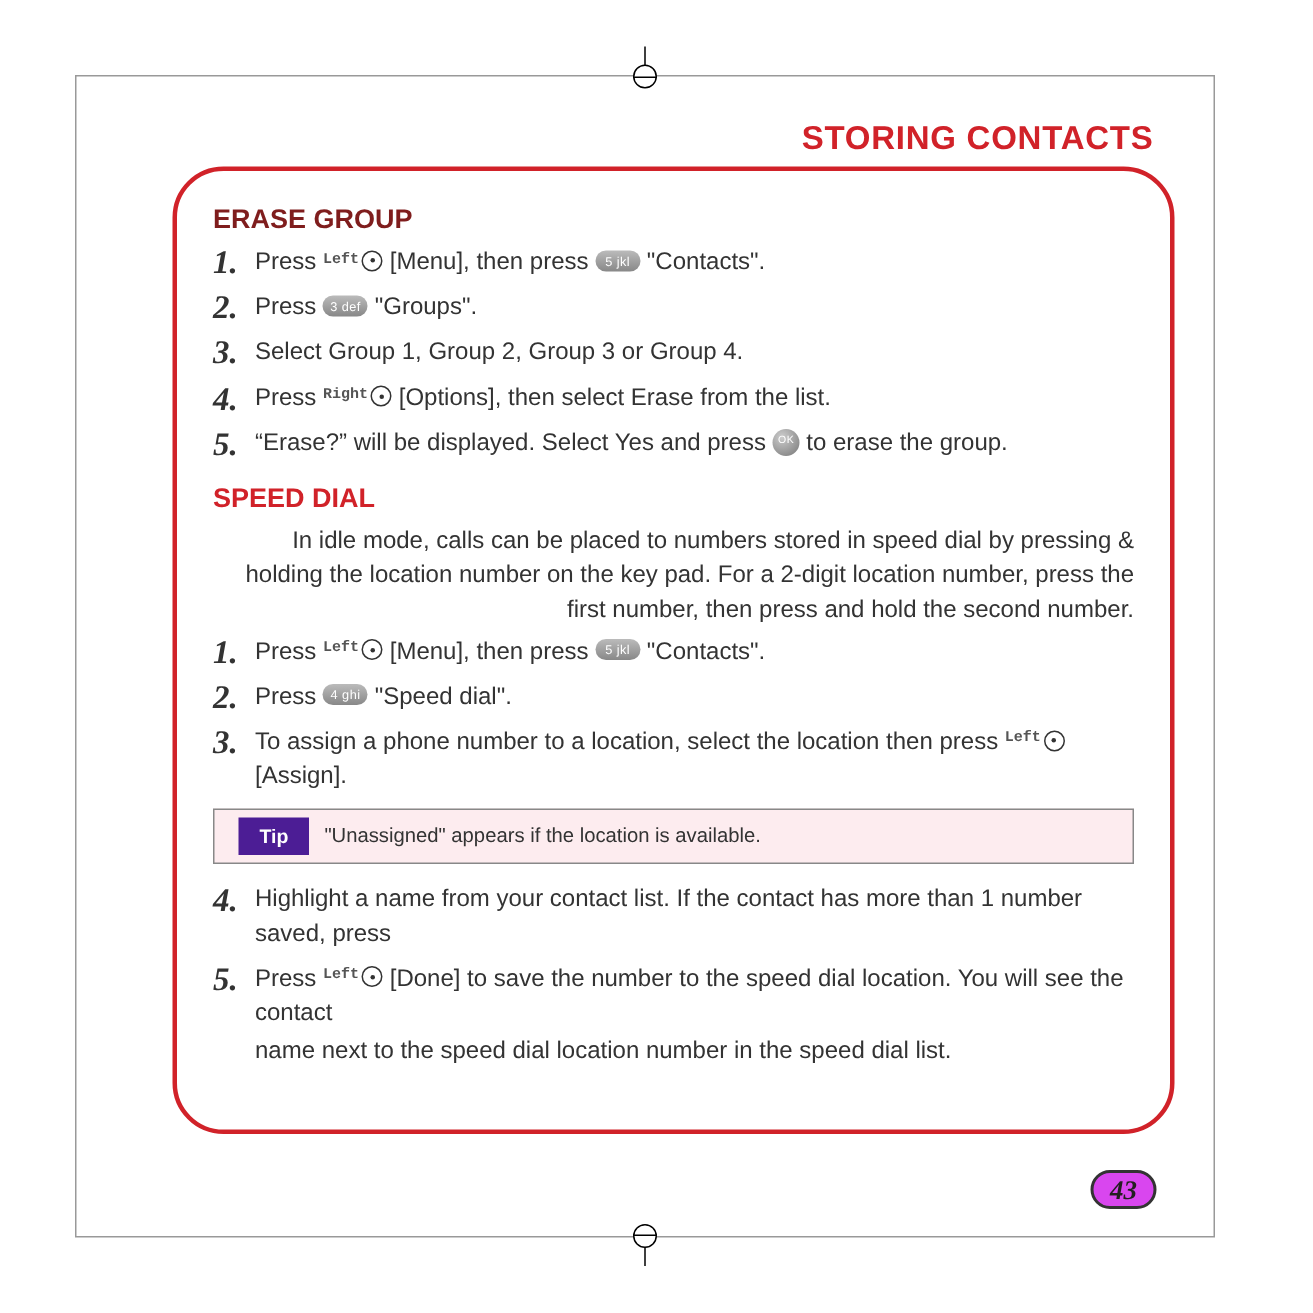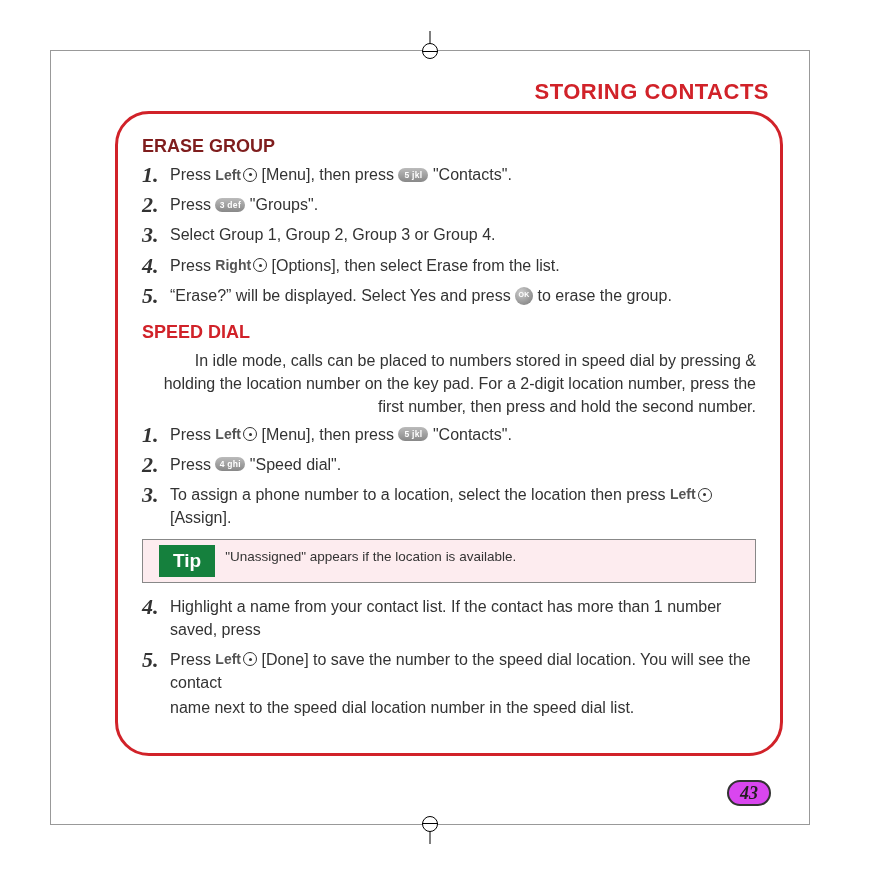--- a/index.html
+++ b/index.html
@@ -96,43 +96,44 @@
 
   .key {
     display: inline-flex;
     align-items: center;
     justify-content: center;
     vertical-align: middle;
     position: relative;
     top: -1px;
   }
   .soft {
-    font-size: 14px;
+    font-size: 10px;
     font-weight: 700;
     color: #555;
     margin-right: 2px;
+    font-family: Liberation Mono, monospace;
   }
   .softcircle {
     width: 14px; height: 14px;
     border: 1px solid #333;
     border-radius: 50%;
     display: inline-flex; align-items: center; justify-content: center;
   }
   .softcircle::after {
     content: "";
     width: 3px; height: 3px; border-radius: 50%;
     background: #333;
   }
   .pill {
     min-width: 30px; height: 14px;
     padding: 0 4px;
     border-radius: 7px;
     background: linear-gradient(#bbb,#888);
     color: #fff;
-    font-size: 8.5px; font-weight: 700;
+    font-size: 8.5px; font-weight: 400;
     display: inline-flex; align-items: center; justify-content: center;
     letter-spacing: 0.3px;
     white-space: nowrap;
   }
   .pill.ok {
     width: 18px; height: 18px; min-width: 0;
     border-radius: 50%;
     background: radial-gradient(circle at 35% 30%, #ccc, #777);
     font-size: 7px;
   }
@@ -153,26 +154,26 @@
 
   .tipbox {
     margin: 10px 0 12px 0;
     border: 1px solid #888;
     background: #fdecef;
     display: flex;
     align-items: stretch;
     font-size: 13.5px;
   }
   .tipbox .tab {
-    background: #15803d;
+    background: #4c1d95;
     color: #fff;
     font-weight: 700;
     padding: 5px 14px;
     display: flex; align-items: center;
-    font-size: 19px;
+    font-size: 13px;
     margin: 5px 0 5px 16px;
   }
   .tipbox .tiptxt {
     flex: 1;
     padding: 9px 10px;
     color: #333;
     font-family: "Arial Narrow", Arial, sans-serif;
     font-stretch: condensed;
   }
 

